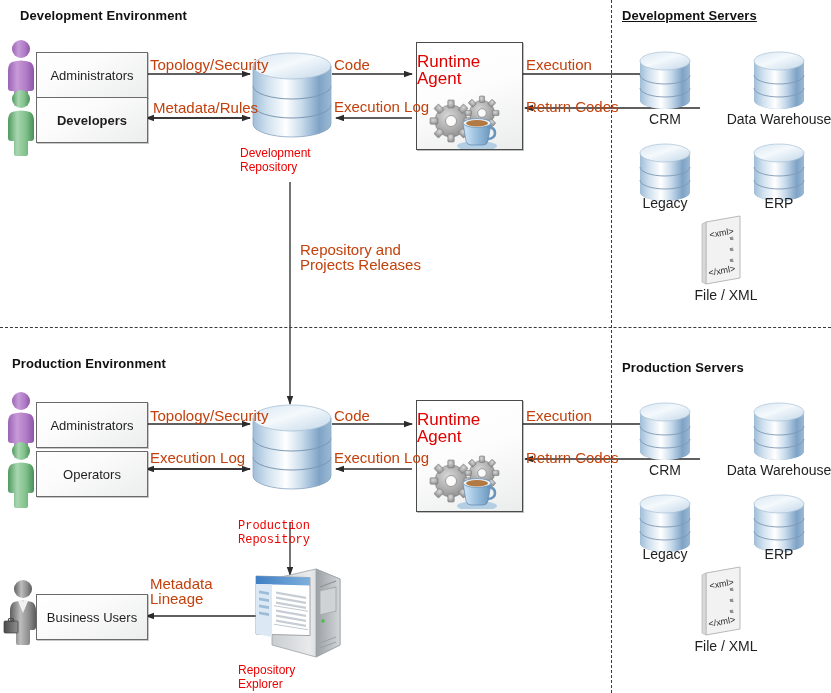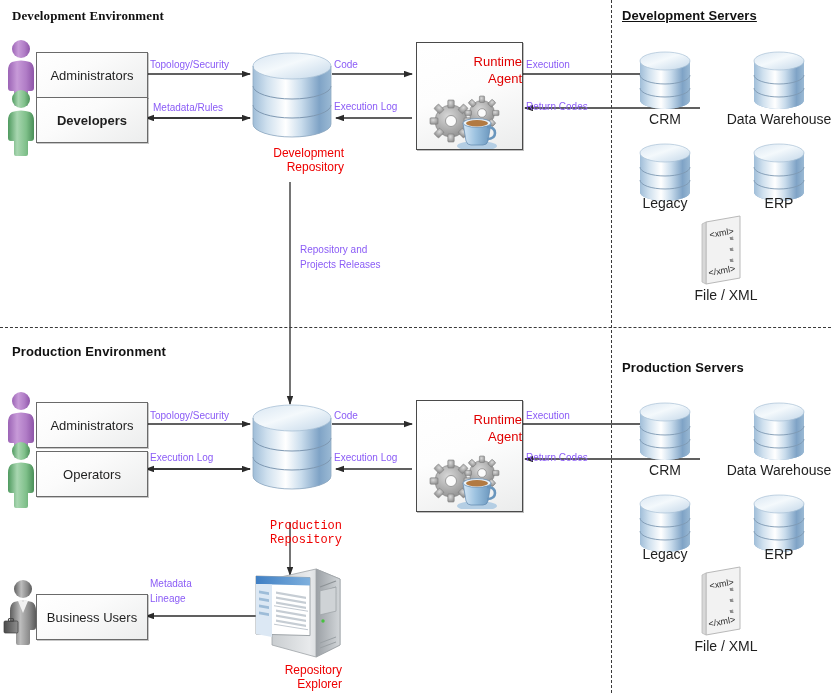--- a/index.html
+++ b/index.html
@@ -32,37 +32,37 @@
   }
   
   .agent-box{
     position:absolute;
     border:1px solid #4a4a4a;
     background:linear-gradient(160deg,#ffffff 0%,#fdfdfd 45%,#ebecec 100%);
     box-shadow:1px 1px 0 rgba(0,0,0,.25);
     overflow:hidden;
   }
   .agent-label{
-    position:absolute;left:0;right:0;top:10px;text-align:right;
-    font-size:13px;color:#e00000;line-height:17px;font-weight:400;
+    position:absolute;left:0;right:0;top:10px;text-align:left;
+    font-size:17px;color:#e00000;line-height:17px;font-weight:400;
   }
   
   .person{position:absolute;}
   
   .red-cap{
-    position:absolute;text-align:right;font-size:12px;color:#ee0000;
+    position:absolute;text-align:left;font-size:12px;color:#ee0000;
     line-height:14px;white-space:nowrap;
   }
   .gray-cap{
     position:absolute;text-align:center;font-size:14px;color:#1f1f1f;
     line-height:15px;white-space:nowrap;
   }
   
   .arrow-label{
-    position:absolute;font-size:10px;color:#8b5cf6;line-height:15px;
+    position:absolute;font-size:15px;color:#c2410c;line-height:15px;
     white-space:nowrap;
   }
   svg.lines{position:absolute;left:0;top:0;width:831px;height:693px;pointer-events:none;}
 </style>
 </head>
 <body>
 
 <svg class="lines" viewBox="0 0 831 693">
   <defs>
     <marker id="ah" markerWidth="9" markerHeight="9" refX="8" refY="3.2" orient="auto" markerUnits="userSpaceOnUse">
@@ -119,23 +119,23 @@
 
     <path d="M290,522 L290,575" marker-end="url(#ah)"></path>
 
     <path d="M258,616 L146,616" marker-end="url(#ah)"></path>
   </g>
 </svg>
 
 <div class="div-h" style="top:327px;"></div>
 <div class="div-v" style="left:611px;"></div>
 
-<div class="abs section-title" style="left:12px;top:8px;font-family:Liberation Serif, serif;">Development Environment</div>
+<div class="abs section-title" style="left:20px;top:8px;">Development Environment</div>
 <div class="abs section-title" style="left:622px;top:8px;text-decoration:underline;">Development Servers</div>
-<div class="abs section-title" style="left:12px;top:344px;">Production Environment</div>
+<div class="abs section-title" style="left:12px;top:356px;">Production Environment</div>
 <div class="abs section-title" style="left:622px;top:360px;">Production Servers</div>
 
 <svg class="person" style="left:4px;top:38px;" width="34" height="68" viewBox="0 0 34 68">
   <defs>
     <linearGradient id="pPurple" x1="0" y1="0" x2="1" y2="0">
       <stop offset="0%" stop-color="#9b63b5"></stop>
         <stop offset="35%" stop-color="#c79ad8"></stop>
       <stop offset="70%" stop-color="#b07cc6"></stop>
         <stop offset="100%" stop-color="#8e55a8"></stop>
     </linearGradient>

